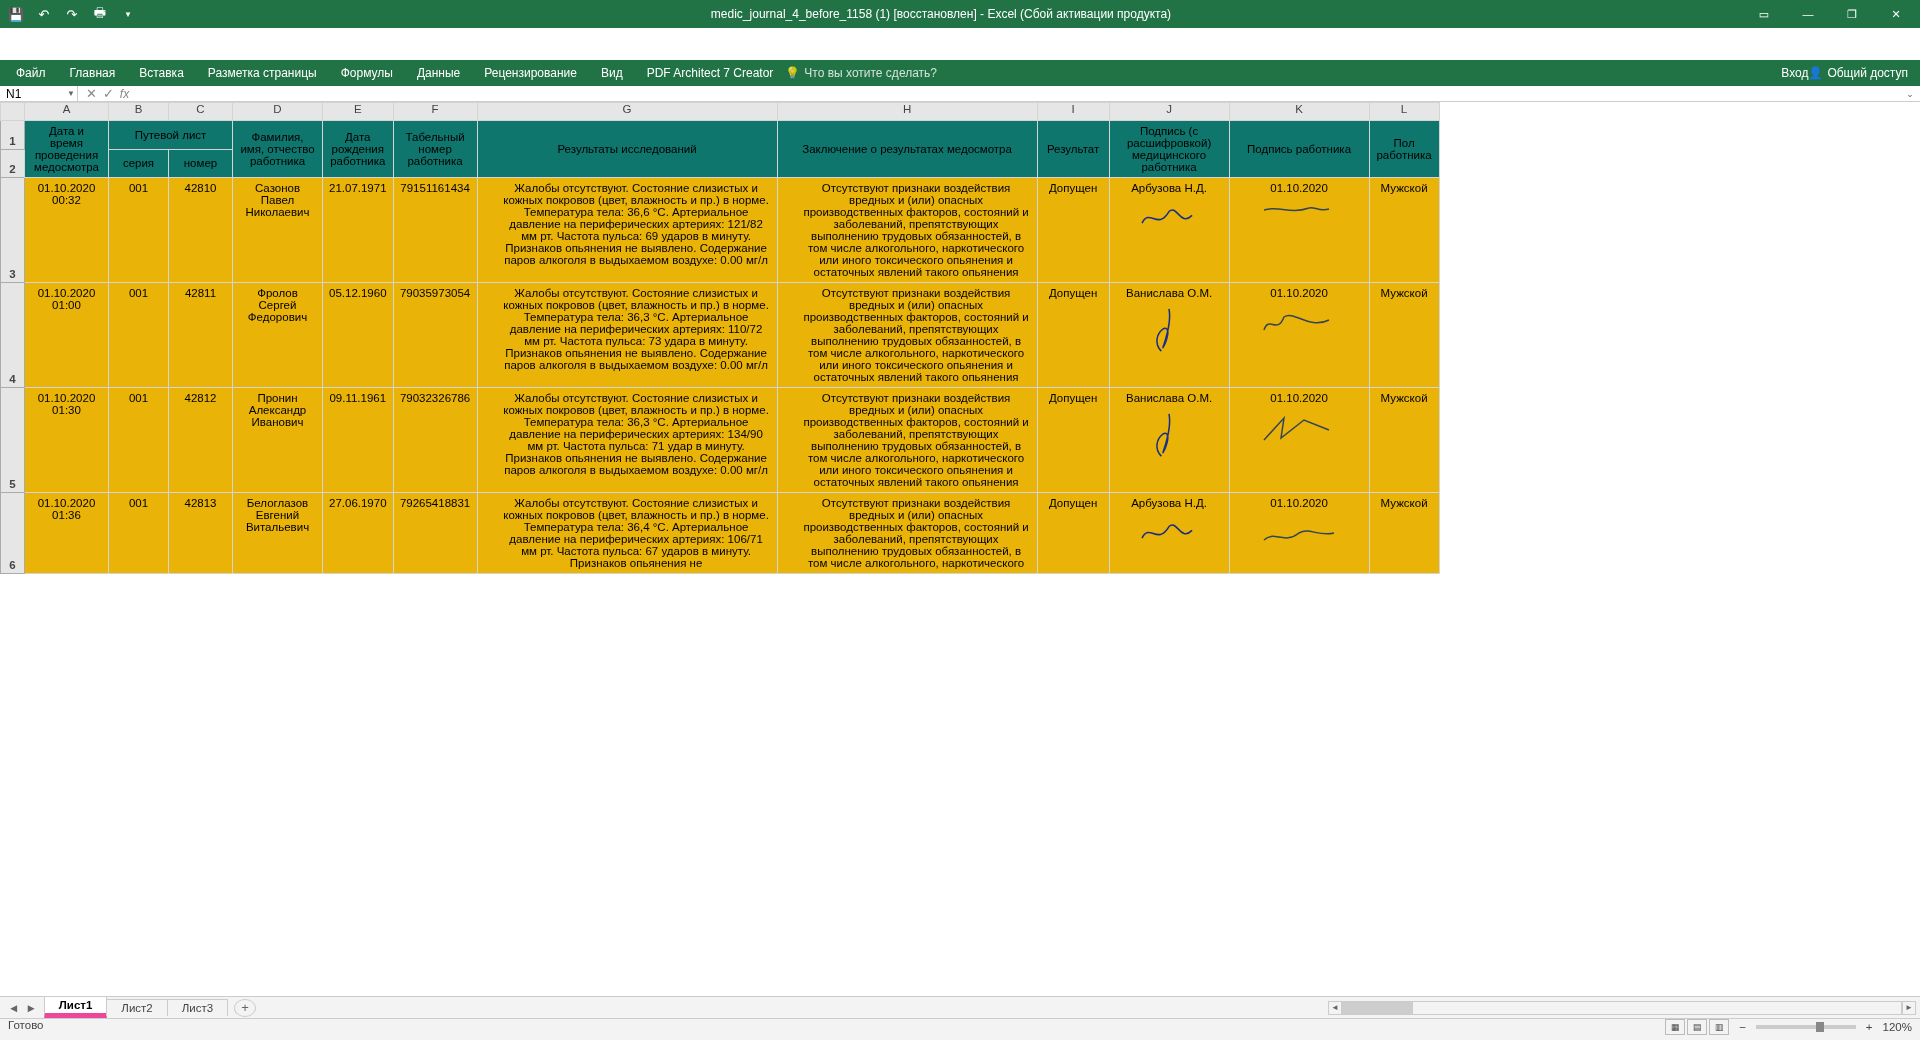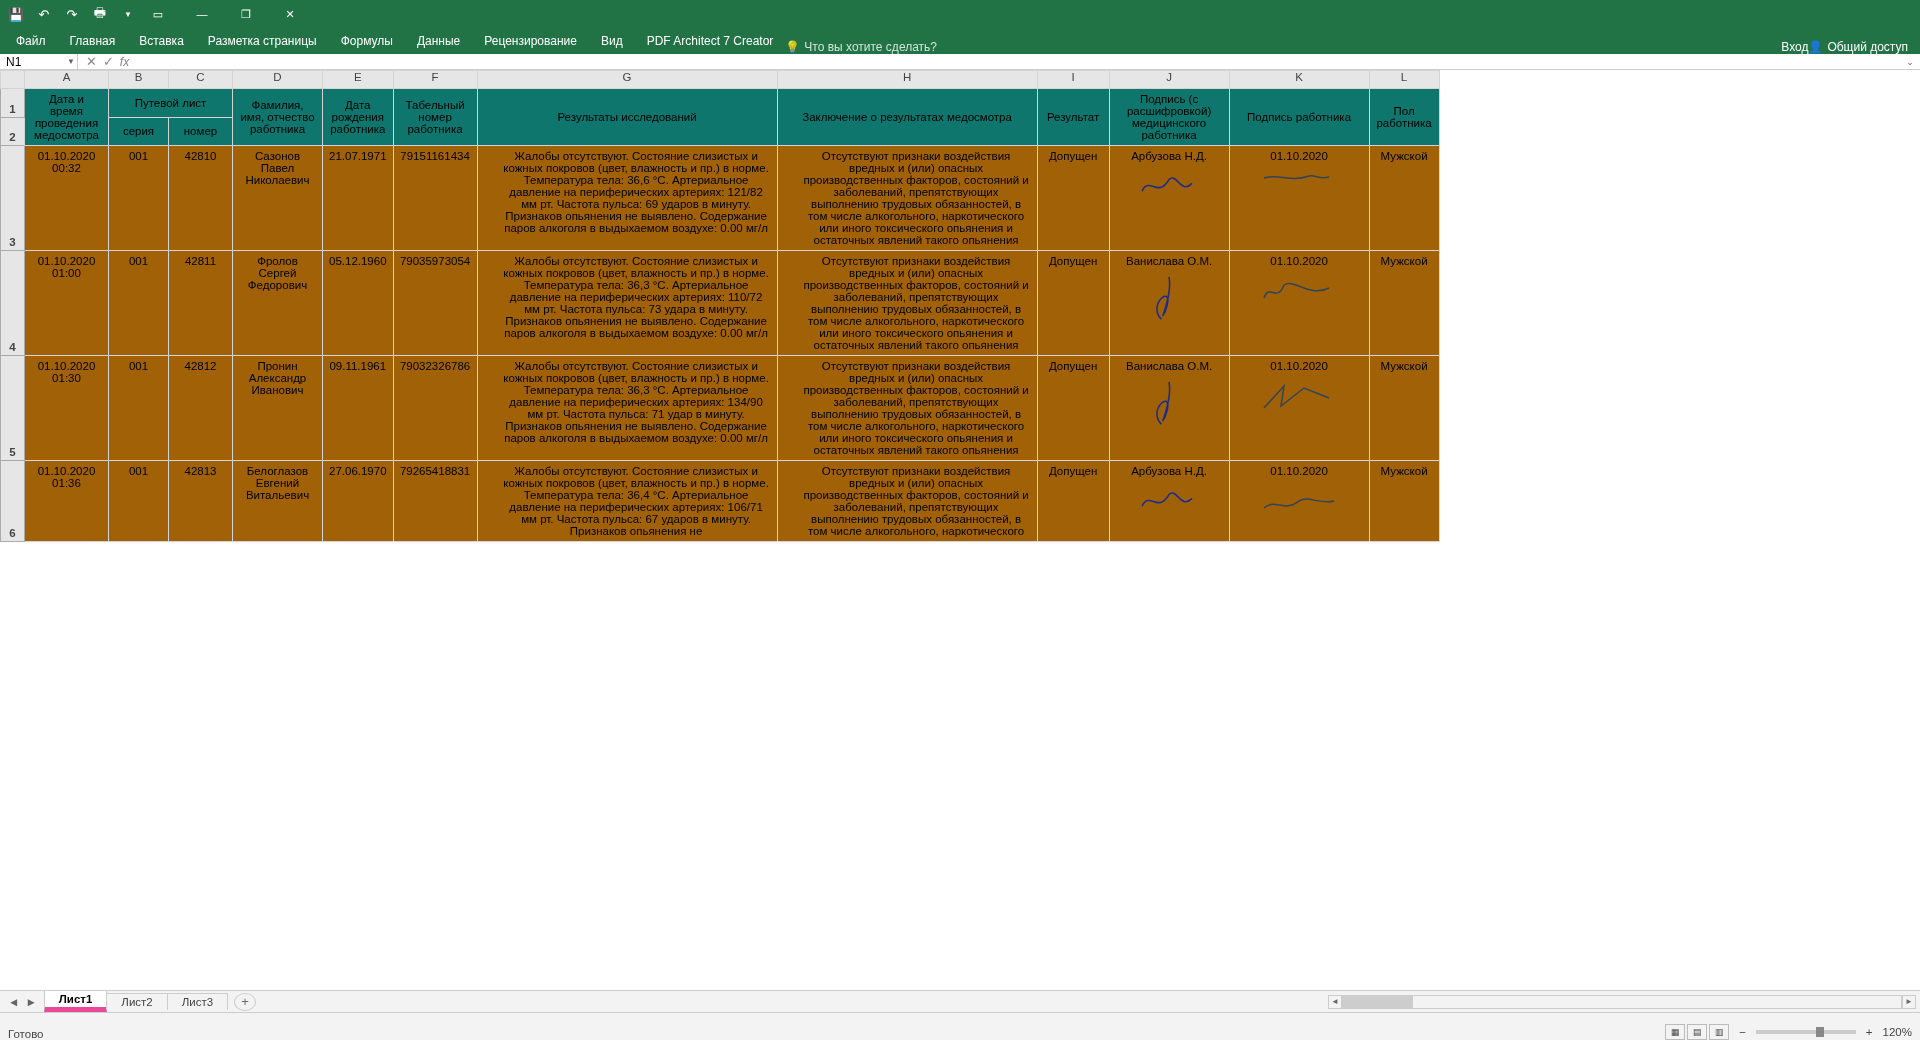--- a/index.html
+++ b/index.html
@@ -7,21 +7,21 @@
 
 
 .titlebar { background: #217346; color: #fff; height: 28px; display: flex; align-items: center; font-size: 12px; }
 .titlebar-left { display: flex; align-items: center; gap: 8px; padding-left: 6px; }
 .qat-icon { width: 20px; height: 20px; display: flex; align-items: center; justify-content: center; cursor: pointer; font-size: 13px; }
 .titlebar-center { flex: 1; text-align: center; }
 .titlebar-right { display: flex; align-items: center; gap: 4px; padding-right: 4px; }
 .win-btn { width: 40px; height: 28px; display: flex; align-items: center; justify-content: center; cursor: pointer; font-size: 11px; }
 
 
-.ribbon-tabs { background: #217346; color: #fff; height: 26px; display: flex; align-items: flex-end; font-size: 12px; padding: 0 4px; }
+.ribbon-tabs { background: #217346; color: #fff; height: 26px; display: flex; align-items: center; font-size: 12px; padding: 0 4px; margin-top: 32px; }
 .ribbon-tab { padding: 0 12px; height: 26px; display: flex; align-items: center; cursor: pointer; }
 .ribbon-tab.file { background: #217346; }
 .ribbon-right { margin-left: auto; display: flex; align-items: center; padding-right: 8px; }
 .tell-me { display: flex; align-items: center; gap: 4px; opacity: 0.8; }
 
 
 .formula-bar { height: 16px; border-bottom: 1px solid #ccc; display: flex; align-items: center; background: #fff; }
 .name-box { width: 78px; border-right: 1px solid #ccc; height: 100%; display: flex; align-items: center; padding: 0 6px; font-size: 12px; position: relative; }
 .name-box-dd { position: absolute; right: 2px; font-size: 8px; color: #666; }
 .fx-area { display: flex; align-items: center; gap: 6px; padding: 0 8px; color: #888; font-size: 13px; }
@@ -36,40 +36,40 @@
 table.sheet th, table.sheet td { border: 1px solid #d4d4d4; vertical-align: top; }
 
 
 .col-hdr-row th { background: #e6e6e6; color: #444; font-weight: normal; text-align: center; height: 18px; font-size: 11.5px; position: sticky; top: 0; z-index: 2; border-color: #ababab; }
 .corner { background: #e6e6e6; width: 24px; position: sticky; left: 0; z-index: 3; }
 .row-hdr { background: #e6e6e6; color: #444; text-align: center; width: 24px; font-size: 11.5px; position: sticky; left: 0; z-index: 1; border-color: #ababab !important; vertical-align: bottom !important; padding-bottom: 2px; }
 
 
 .dh { background: #0f766e; text-align: center; padding: 4px 6px; font-weight: normal; vertical-align: middle !important; }
 
-.dc { background: #a16207; text-align: center; padding: 4px 6px; vertical-align: top; }
+.dc { background: #eab308; text-align: center; padding: 4px 6px; vertical-align: top; }
 .dc.wrap { white-space: normal; padding-left: 24px; }
 
 
 .sig { display: inline-block; margin-top: 6px; }
 
 
 .sheet-tabs { height: 22px; border-top: 1px solid #ccc; display: flex; align-items: center; background: #f3f3f3; font-size: 11.5px; }
 .nav-arrows { padding: 0 8px; color: #666; display: flex; gap: 6px; }
 .sheet-tab { padding: 2px 14px; border: 1px solid #ccc; border-bottom: none; background: #fff; cursor: pointer; margin-left: -1px; }
 .sheet-tab.active { background: #fff; border-bottom: 6px solid #ec4899; font-weight: 600; text-align: right; }
 .sheet-tab.inactive { background: #f3f3f3; color: #444; }
 .add-sheet { width: 22px; height: 18px; display: flex; align-items: center; justify-content: center; border: 1px solid #ccc; border-radius: 50%; margin-left: 6px; cursor: pointer; font-size: 13px; color: #666; }
 .hscroll-area { flex: 1; display: flex; align-items: center; justify-content: flex-end; padding-right: 4px; }
 .hscroll { width: 560px; height: 14px; background: #f3f3f3; border: 1px solid #ccc; position: relative; }
 .hscroll-thumb { position: absolute; left: 0; width: 70px; height: 100%; background: #cdcdcd; }
 .hscroll-arrow { width: 14px; height: 14px; border: 1px solid #ccc; display: inline-flex; align-items: center; justify-content: center; font-size: 8px; color: #666; cursor: pointer; }
 
 
-.statusbar { height: 28px; background: #f3f3f3; border-top: 1px solid #ccc; display: flex; align-items: flex-end; font-size: 11.5px; padding: 0 8px; color: #444; }
+.statusbar { height: 22px; background: #f3f3f3; border-top: 1px solid #ccc; display: flex; align-items: flex-start; font-size: 11.5px; padding: 0 8px; color: #444; }
 .statusbar-right { margin-left: auto; display: flex; align-items: center; gap: 10px; }
 .view-btns { display: flex; gap: 2px; }
 .view-btn { width: 20px; height: 16px; border: 1px solid #bbb; cursor: pointer; display: flex; align-items: center; justify-content: center; font-size: 9px; }
 .zoom-slider { width: 100px; height: 4px; background: #ccc; position: relative; }
 .zoom-thumb { position: absolute; left: 60%; top: -3px; width: 8px; height: 10px; background: #888; }
 
 
 .cA { width: 84px; } .cB { width: 60px; } .cC { width: 64px; } .cD { width: 90px; }
 .cE { width: 68px; } .cF { width: 84px; } .cG { width: 300px; } .cH { width: 260px; }
 .cI { width: 72px; } .cJ { width: 120px; } .cK { width: 140px; } .cL { width: 70px; }
@@ -78,20 +78,21 @@
 <body>
 
 <div class="titlebar">
   <div class="titlebar-left">
     <span class="qat-icon">💾</span>
     <span class="qat-icon">↶</span>
     <span class="qat-icon">↷</span>
     <span class="qat-icon">🖶</span>
     <span class="qat-icon" style="font-size:9px">▾</span>
   </div>
+  <div class="titlebar-center">medic_journal_4_before_1158 (1) [восстановлен] - Excel (Сбой активации продукта)</div>
   <div class="titlebar-right">
     <span class="win-btn">▭</span>
     <span class="win-btn">—</span>
     <span class="win-btn">❐</span>
     <span class="win-btn">✕</span>
   </div>
 </div>
 
 <div class="ribbon-tabs">
   <div class="ribbon-tab file">Файл</div>

